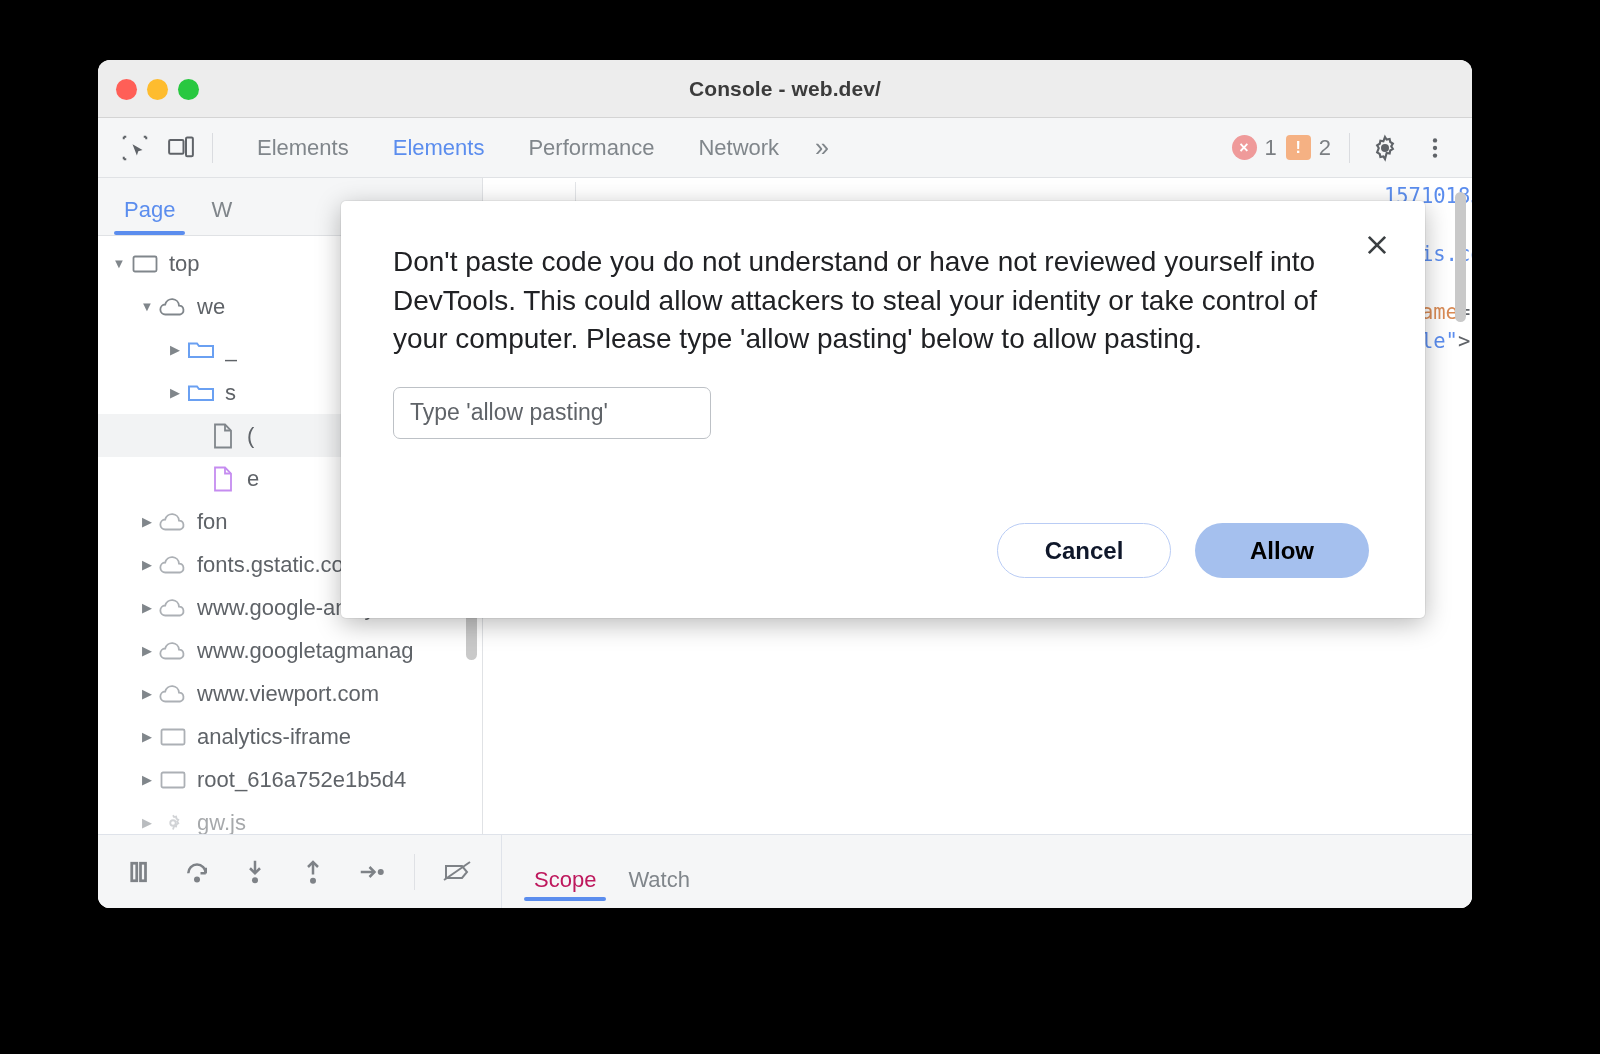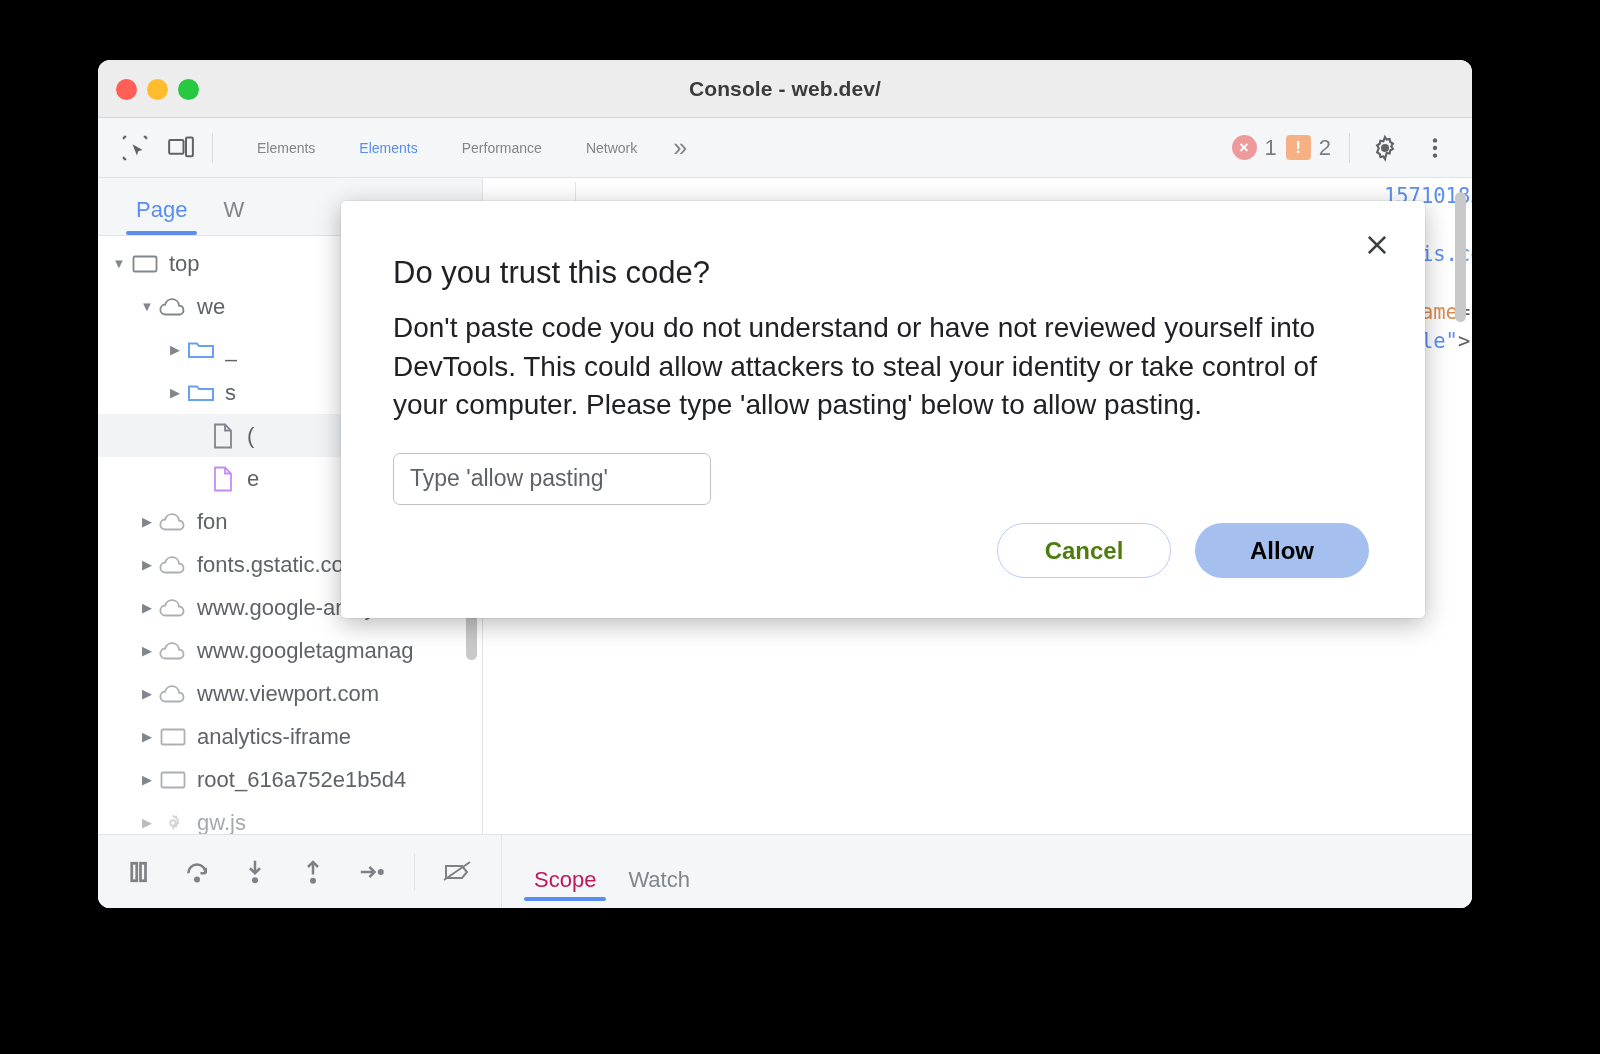--- a/index.html
+++ b/index.html
@@ -60,21 +60,21 @@
     display: flex; align-items: center; justify-content: center;
     color: #5f6368;
   }
   .tb-sep {
     width: 1px; height: 30px;
     background: #dadce0;
     margin: 0 8px;
   }
   .dt-tabs { display: flex; align-items: center; margin-left: 14px; }
   .dt-tab {
-    font-size: 14px; color: #80868b;
+    font-size: 22px; color: #80868b;
     padding: 0 22px; line-height: 58px; white-space: nowrap;
   }
   .dt-tab.active { color: #5b8dee; }
   .dt-more { font-size: 25px; color: #80868b; padding: 0 14px; }
   .tb-right {
     margin-left: auto; display: flex; align-items: center; gap: 4px;
   }
   .badge-group { display: flex; align-items: center; gap: 9px; margin-right: 6px; }
   .badge-pill { display: flex; align-items: center; gap: 8px; }
   .badge-ico {
@@ -91,21 +91,21 @@
   .left-pane {
     width: 385px;
     border-right: 1px solid #e0e2e5;
     display: flex; flex-direction: column;
     background: #ffffff;
     position: relative;
   }
   .pane-tabs {
     height: 58px; display: flex; align-items: flex-end;
     background: #f5f6f7; border-bottom: 1px solid #e0e2e5;
-    padding-left: 20px;
+    padding-left: 8px;
   }
   .pane-tab {
     font-size: 22px; color: #80868b;
     padding: 0 18px 12px 18px; position: relative;
   }
   .pane-tab.active { color: #5b8dee; }
   .pane-tab.active::after {
     content: ""; position: absolute;
     left: 8px; right: 8px; bottom: 0; height: 4px;
     background: #5b8dee; border-radius: 2px;
@@ -240,21 +240,21 @@
     display: flex; align-items: center; gap: 24px;
   }
   .btn {
     font-size: 24px; font-weight: bold;
     border-radius: 28px; height: 55px;
     display: flex; align-items: center; justify-content: center;
     padding: 0 40px; border: none;
     font-family: "Liberation Sans", sans-serif;
   }
   .btn-cancel {
-    background: #ffffff; color: #4d7c0f;
+    background: #ffffff; color: #0f172a;
     border: 1px solid #b9ccf5; min-width: 174px;
   }
   .btn-allow {
     background: #a5c0ee; color: #000000; min-width: 174px;
   }
 </style>
 </head>
 <body>
 
 <div class="window">
@@ -562,21 +562,20 @@
       <div class="dbg-tab">Watch</div>
     </div>
   </div>
 
   <div class="dialog">
     <div class="dlg-close">
       <svg width="28" height="28" viewBox="0 0 24 24" fill="none" stroke="currentColor" stroke-width="2.3">
         <path d="M5 5l14 14M19 5L5 19"></path>
       </svg>
     </div>
-    <h1 class="dlg-title">Do you trust this code?</h1>
     <p class="dlg-body">Don't paste code you do not understand or have not reviewed yourself into DevTools. This could allow attackers to steal your identity or take control of your computer. Please type 'allow pasting' below to allow pasting.</p>
     <input class="dlg-input" type="text" placeholder="Type 'allow pasting'" style="">
     <div class="dlg-actions">
       <button class="btn btn-cancel">Cancel</button>
       <button class="btn btn-allow">Allow</button>
     </div>
   </div>
 
 </div>
 

